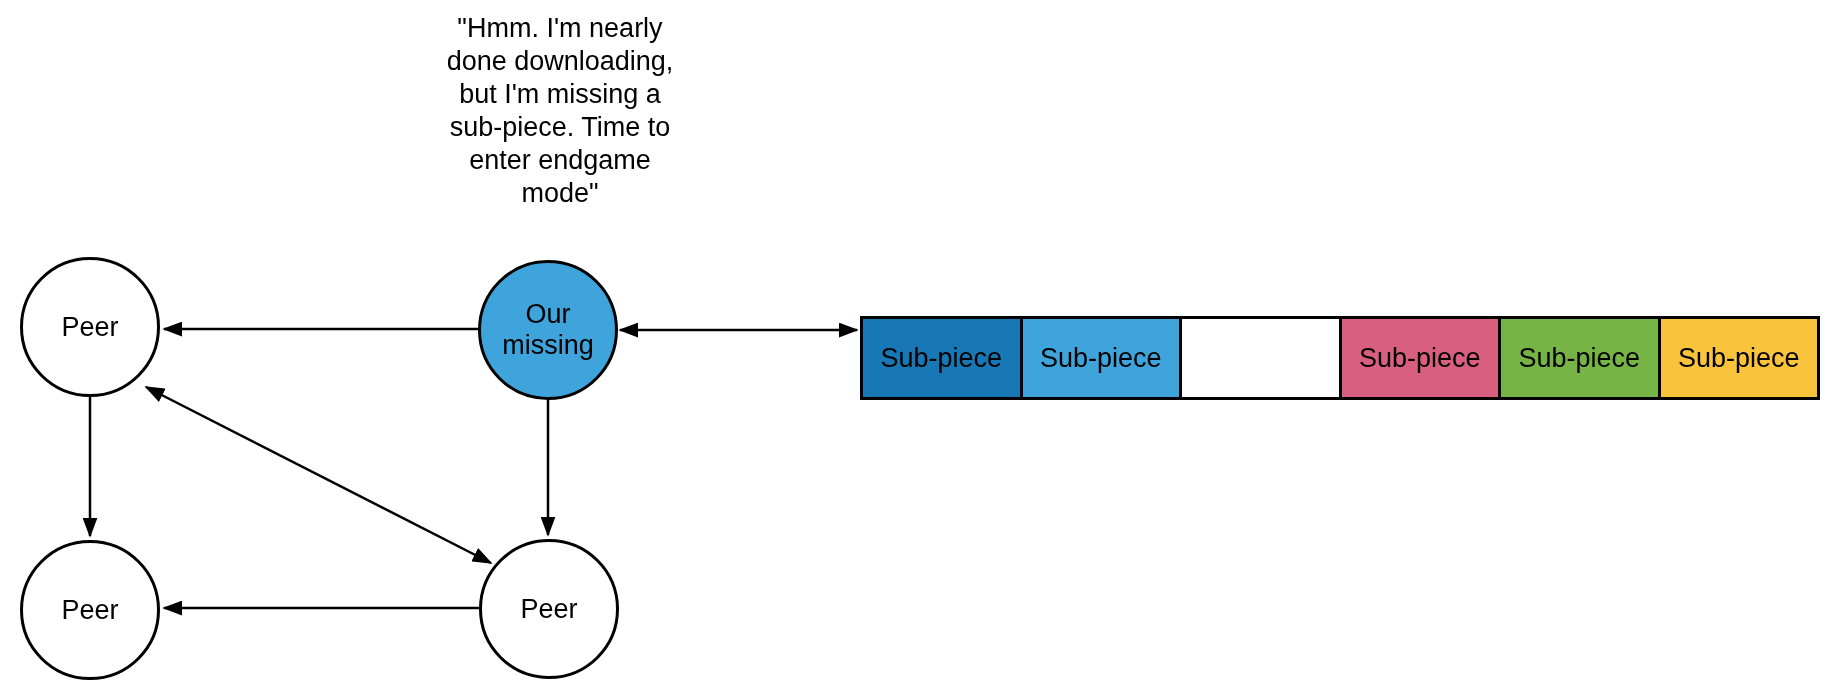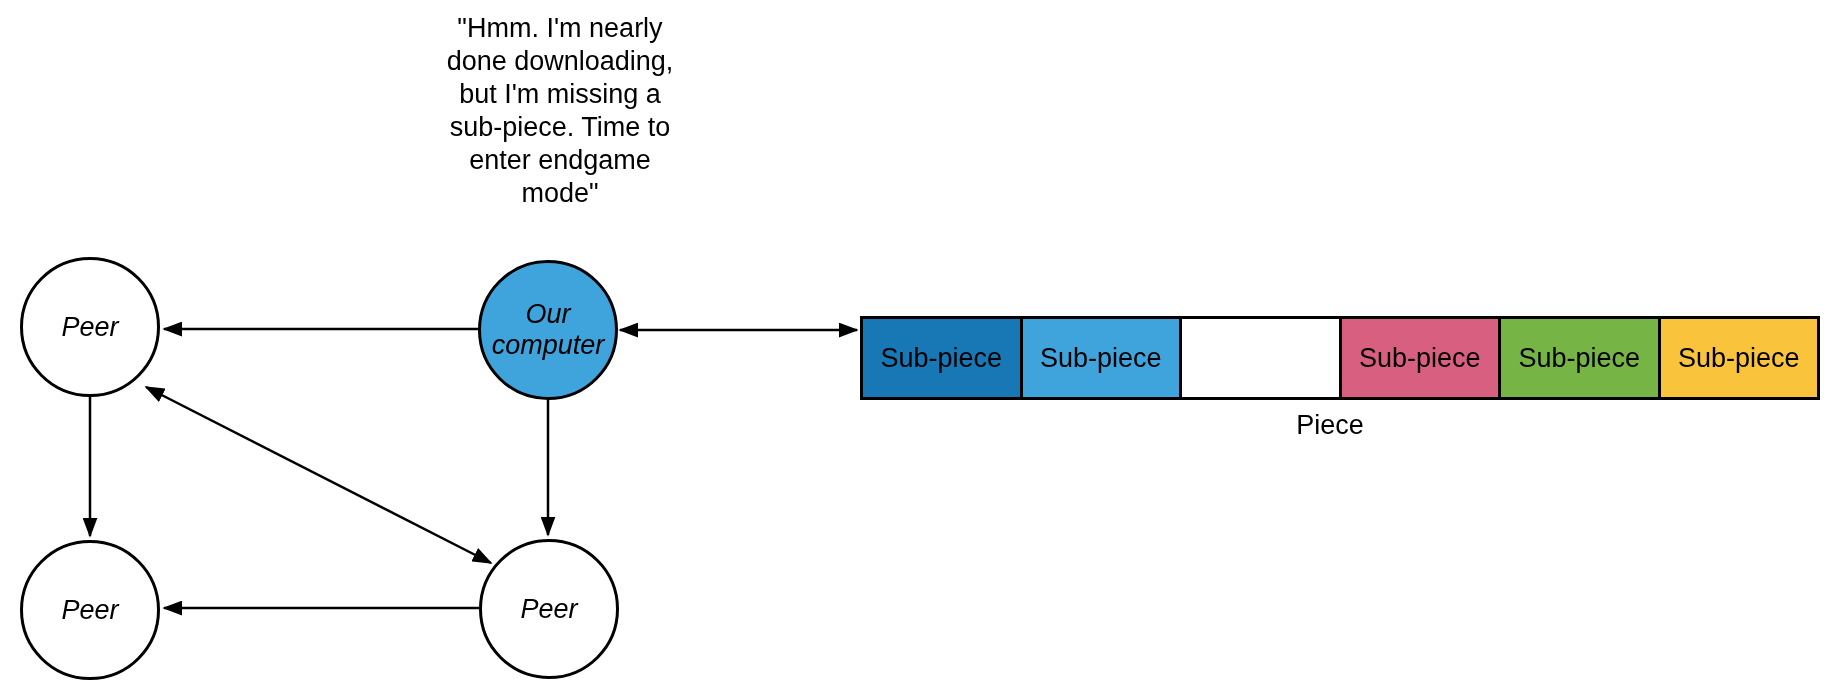--- a/index.html
+++ b/index.html
@@ -33,21 +33,20 @@
     box-sizing: border-box;
     border: 3px solid #000000;
     border-radius: 50%;
     background: #ffffff;
     display: flex;
     align-items: center;
     justify-content: center;
     text-align: center;
     font-size: 27px;
     line-height: 31px;
-    font-style: italic;
   }
   .node .node-label { max-width: 118px; }
   .node.peer-tl { left: 20px;  top: 257px; }
   .node.our     { left: 478px; top: 260px; }
   .node.peer-bl { left: 20px;  top: 540px; }
   .node.peer-bm { left: 479px; top: 539px; }
   .piece-row {
     position: absolute;
     left: 860px; top: 280px;
     width: 960px; height: 120px;
@@ -98,21 +97,21 @@
 but I'm missing a
 sub-piece. Time to
 enter endgame
 mode"</div>
 
   <div class="node peer-tl">
     <span class="node-label">Peer</span>
   </div>
 
   <div class="node our" style="background: rgb(63, 163, 220);">
-    <span class="node-label">Our computer</span>
+    <span class="node-label">Our missing</span>
   </div>
 
   <div class="node peer-bl">
     <span class="node-label">Peer</span>
   </div>
 
   <div class="node peer-bm">
     <span class="node-label">Peer</span>
   </div>
 
@@ -130,15 +129,14 @@
       <span>Sub-piece</span>
     </div>
     <div class="sub-piece" style="background: rgb(118, 180, 70);">
       <span>Sub-piece</span>
     </div>
     <div class="sub-piece" style="background: rgb(250, 195, 60);">
       <span>Sub-piece</span>
     </div>
   </div>
 
-  <div class="piece-label">Piece</div>
 
 </div>
 
 </body></html>

